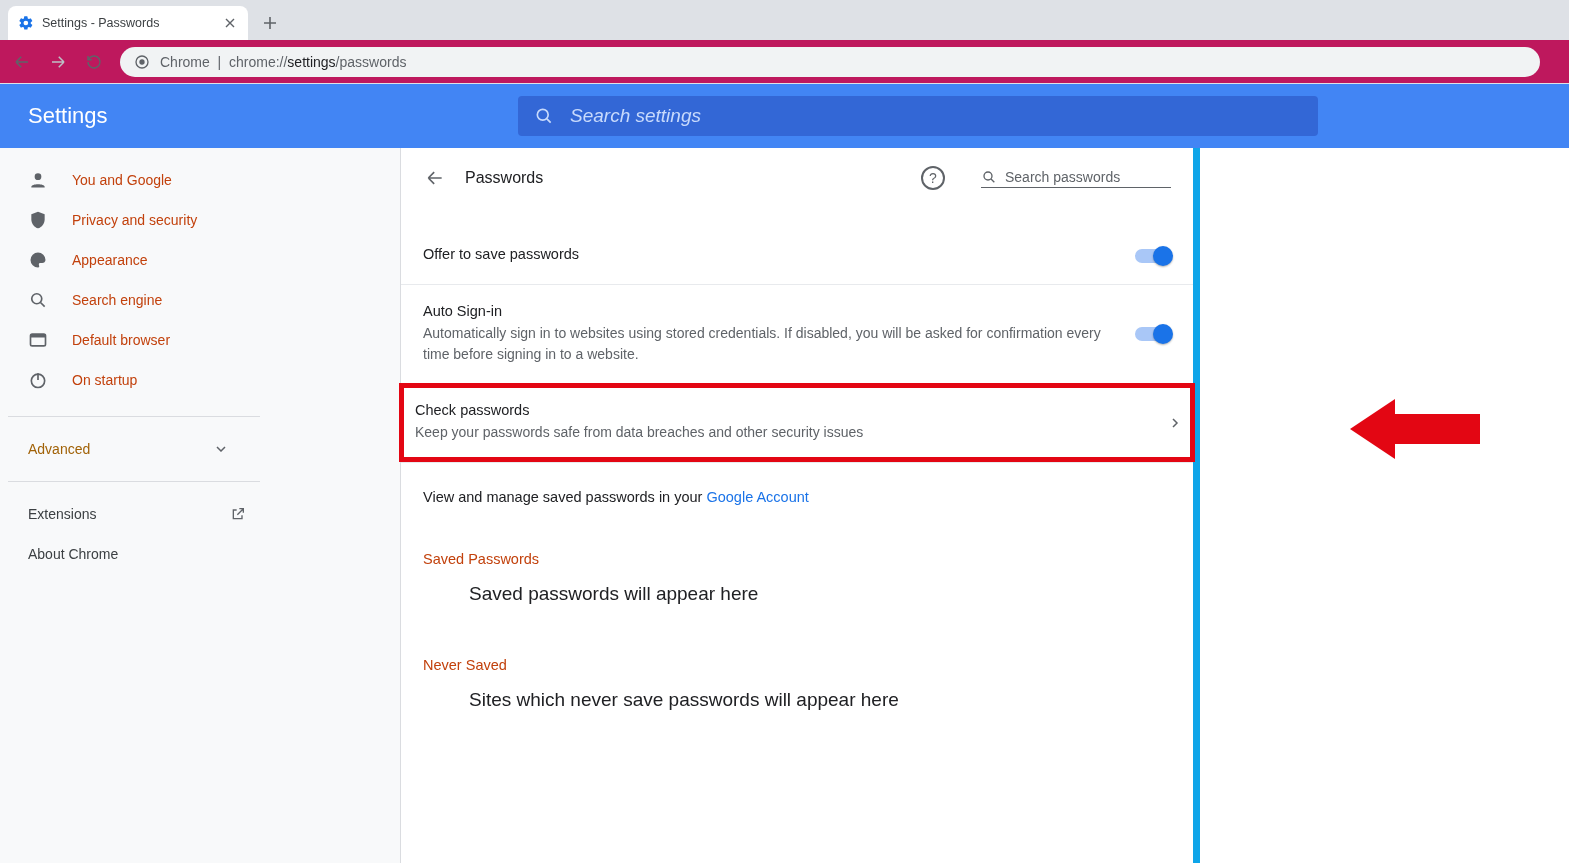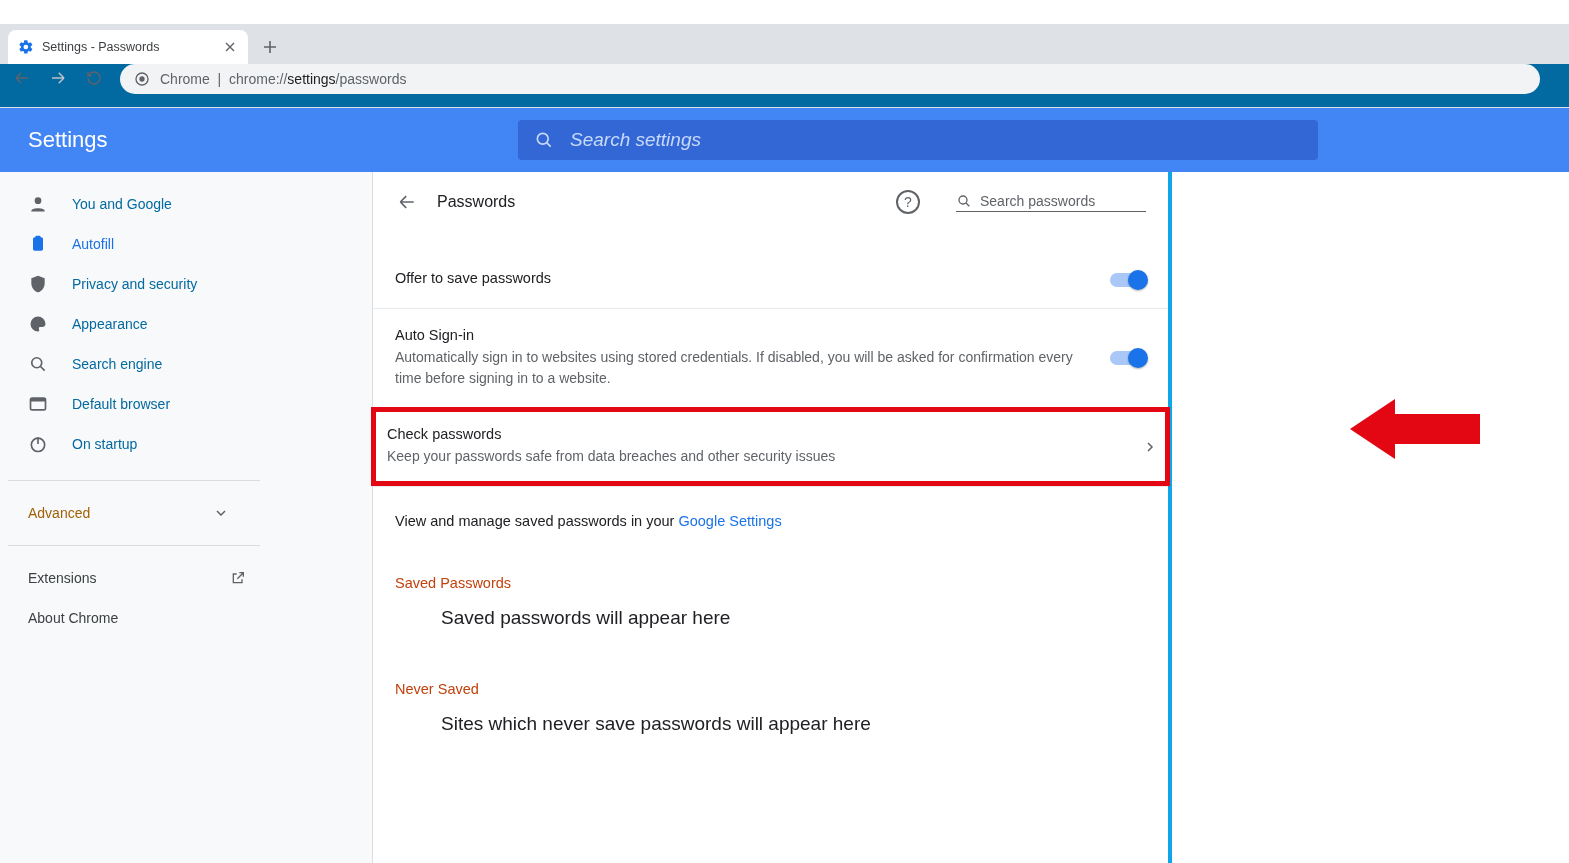--- a/index.html
+++ b/index.html
@@ -1,50 +1,50 @@
 <!DOCTYPE html>
 <html><head>
 <meta charset="utf-8">
 <style>
   * { box-sizing: border-box; margin: 0; padding: 0; font-family: Arial, Roboto, sans-serif; }
   body { background: #fff; width: 1569px; height: 863px; overflow: hidden; position: relative; }
 
   
-  .tab-strip { height: 40px; background: #dee1e6; display: flex; align-items: flex-end; padding-left: 8px; margin-top: 24px; }
+  .tab-strip { height: 40px; background: #dee1e6; display: flex; align-items: flex-end; padding-left: 8px; }
   .tab { background: #fff; height: 34px; width: 240px; border-radius: 8px 8px 0 0; display: flex; align-items: center; padding: 0 10px; gap: 8px; font-size: 12.5px; color: #3c4043; }
   .tab .fav { width: 16px; height: 16px; display:flex; align-items:center; justify-content:center; }
   .tab .title { flex: 1; white-space: nowrap; overflow: hidden; }
   .tab .close { width: 16px; height: 16px; display:flex; align-items:center; justify-content:center; cursor:pointer; color:#5f6368;}
   .new-tab { width: 28px; height: 28px; margin-left: 8px; margin-bottom: 3px; display:flex; align-items:center; justify-content:center; color:#5f6368; cursor:pointer; border-radius:50%;}
-  .toolbar { height: 44px; background: #0369a1; display:flex; align-items:flex-start; padding: 0 8px; gap: 8px; border-bottom:1px solid #dee1e6;}
+  .toolbar { height: 44px; background: #be185d; display:flex; align-items:center; padding: 0 8px; gap: 8px; border-bottom:1px solid #dee1e6;}
   .nav-btn { width:28px; height:28px; display:flex; align-items:center; justify-content:center; color:#5f6368; border-radius:50%; cursor:pointer;}
   .nav-btn.disabled { color:#bdc1c6; }
   .omnibox { flex:0 0 auto; height:30px; background:#f1f3f4; border-radius:15px; display:flex; align-items:center; padding:0 14px; gap:10px; font-size:14px; color:#5f6368; margin-left:4px; width: 1420px;}
   .omnibox .url { color:#202124; }
   .omnibox .url .muted { color:#5f6368; }
 
   
   .app-header { height:64px; background:#4285f4; display:flex; align-items:center; padding:0 28px; gap:20px; }
   .app-title { color:#fff; font-size:22px; font-weight:400; flex:0 0 470px;}
   .search-wrap { background:#3367d6; height:40px; width:800px; border-radius:4px; display:flex; align-items:center; padding:0 16px; gap:16px;}
   .search-wrap input { background:transparent; border:none; outline:none; color:#bef264; font-size:19px; flex:1;font-style:italic;}
   .search-wrap input::placeholder { color:#c8dafc; }
 
   
   .content { display:flex; height: calc(863px - 40px - 44px - 64px); background:#f8f9fa;}
   .sidebar { width:280px; padding-top:12px; background:#f8f9fa;}
-  .side-item { height:40px; display:flex; align-items:center; padding-left:28px; gap:24px; font-size:14px; color:#0369a1; cursor:pointer; border-radius:0 20px 20px 0; margin-right:20px;}
+  .side-item { height:40px; display:flex; align-items:center; padding-left:28px; gap:24px; font-size:14px; color:#c2410c; cursor:pointer; border-radius:0 20px 20px 0; margin-right:20px;}
   .side-item.active { color:#1a73e8; }
   .side-item.active .sicon { color:#1a73e8; }
   .sicon { width:20px; height:20px; display:flex; align-items:center; justify-content:center; color:#5f6368;}
   .side-sep { height:1px; background:#dadce0; margin:12px 20px 12px 8px;}
   .advanced-row { height:40px; display:flex; align-items:center; justify-content:space-between; padding:0 34px 0 28px; font-size:14px; color:#a16207; cursor:pointer; margin-right:20px;}
   .ext-row { height:40px; display:flex; align-items:center; justify-content:space-between; padding:0 34px 0 28px; font-size:14px; color:#3c4043; cursor:pointer;}
 
-  .main-col { flex:0 0 800px; margin-left:92px; background:#fff; border-left:1px solid #dadce0; border-right:4px solid #0ea5e9; min-height:100%; }
+  .main-col { flex:0 0 800px; margin-left:120px; background:#fff; border-left:1px solid #dadce0; border-right:7px solid #0ea5e9; min-height:100%; }
   .spacer-right { flex:1; background:#fff;}
 
   .page-head { display:flex; align-items:center; padding:18px 22px 18px 22px; gap:18px;}
   .page-head .back { width:24px; height:24px; display:flex; align-items:center; justify-content:center; color:#5f6368; cursor:pointer;}
   .page-head h2 { font-size:16px; font-weight:500; color:#202124; flex:1;}
   .help-btn { width:24px;height:24px; border:2px solid #5f6368; border-radius:50%; color:#5f6368; font-size:14px; display:flex;align-items:center;justify-content:center; cursor:pointer; margin-right:18px;}
   .psearch { display:flex; align-items:center; gap:8px; border-bottom:1px solid #5f6368; padding-bottom:2px; width:190px;}
   .psearch input { border:none; outline:none; font-size:14px; width:150px; color:#202124;}
   .psearch input::placeholder { color:#5f6368;}
 
@@ -145,29 +145,20 @@
 
   <div class="sidebar">
     <div class="side-item">
       <span class="sicon">
           <svg width="20" height="20" viewBox="0 0 24 24" fill="#5f6368">
             <circle cx="12" cy="8" r="4"></circle>
             <path d="M4 20c0-4 16-4 16 0v1H4z"></path>
           </svg>
         </span>
       <span>You and Google</span>
-    </div>
-    <div class="side-item active">
-      <span class="sicon">
-          <svg width="20" height="20" viewBox="0 0 24 24" fill="#1a73e8">
-            <rect x="6" y="4" width="12" height="16" rx="2"></rect>
-            <rect x="9" y="2" width="6" height="4" rx="1" fill="#1a73e8"></rect>
-          </svg>
-        </span>
-      <span>Autofill</span>
     </div>
     <div class="side-item">
       <span class="sicon">
           <svg width="20" height="20" viewBox="0 0 24 24" fill="#5f6368">
             <path d="M12 2l8 3v6c0 5-3.4 9.7-8 11-4.6-1.3-8-6-8-11V5z"></path>
           </svg>
         </span>
       <span>Privacy and security</span>
     </div>
     <div class="side-item">
@@ -277,21 +268,21 @@
         </div>
         <span class="go">
             <svg width="8" height="10" viewBox="0 0 8 10">
               <path d="M2 1l4 4-4 4" stroke="#5f6368" stroke-width="1.5" fill="none"></path>
             </svg>
           </span>
       </div>
     </div>
 
     <div class="plain-row" style="border-top:1px solid #e8eaed; padding-top:26px;">
-      <span>View and manage saved passwords in your </span><span class="link">Google Settings</span>
+      <span>View and manage saved passwords in your </span><span class="link">Google Account</span>
     </div>
 
     <div class="section-label">Saved Passwords</div>
     <div class="empty-row">Saved passwords will appear here</div>
 
     <div class="section-label">Never Saved</div>
     <div class="empty-row">Sites which never save passwords will appear here</div>
   </div>
 
   <div class="spacer-right"></div>

